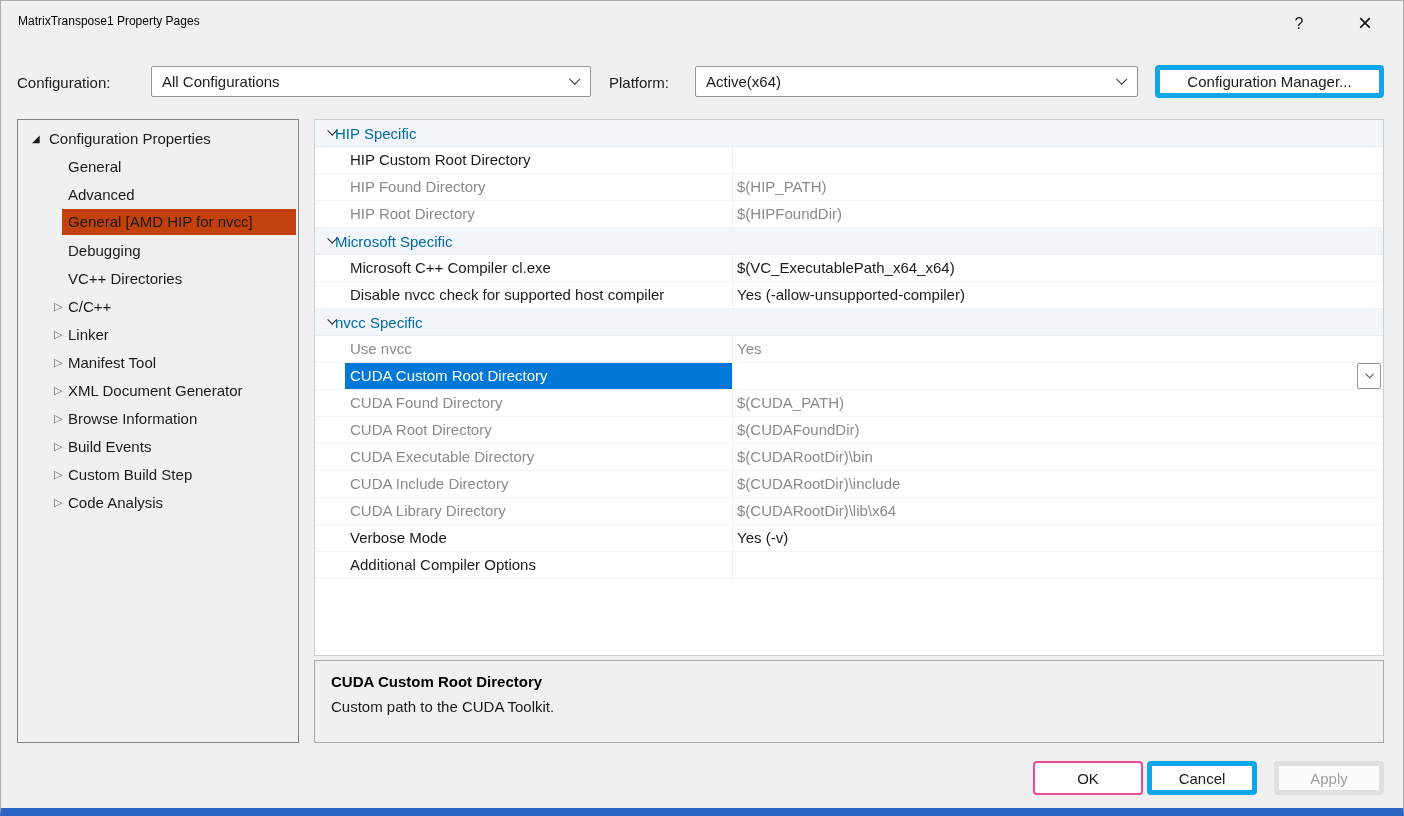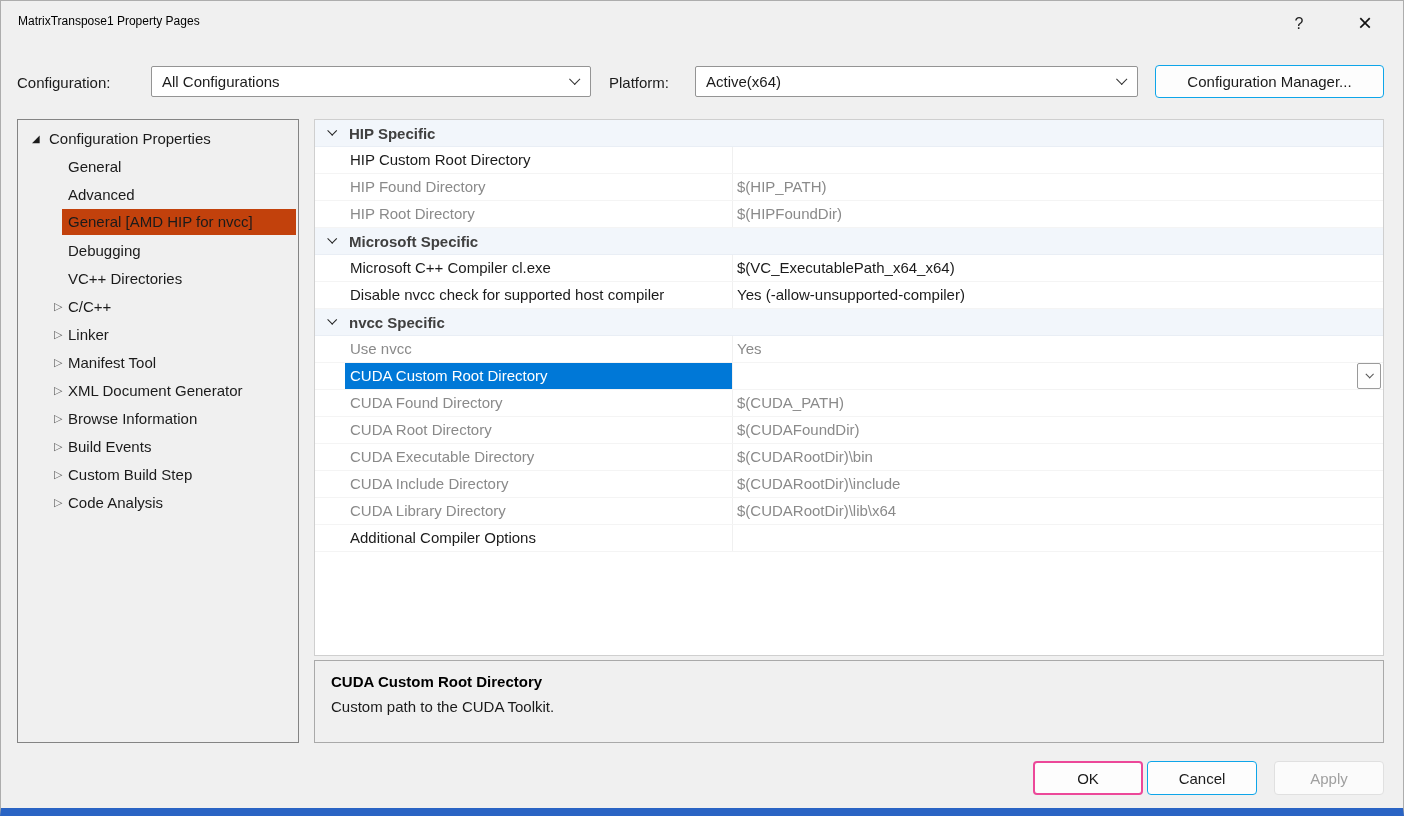--- a/index.html
+++ b/index.html
@@ -17,38 +17,38 @@
   .close-btn{ position:absolute; right:16px; top:6px; width:44px; height:33px; text-align:center; line-height:31px; font-size:24px; color:#111; cursor:default; }
   
   .cfg-label{ position:absolute; left:16px; top:73px; }
   .plat-label{ position:absolute; left:608px; top:73px; }
   .combo{ position:absolute; height:31px; background:#fff; border:1px solid #949494; border-radius:2px;
           display:flex; align-items:center; padding:0 12px 0 10px; cursor:default;gap:36px; }
   .combo.cfg{ left:150px; top:65px; width:440px; }
   .combo.plat{ left:694px; top:65px; width:443px; }
   .chev{ display:inline-block; width:8px; height:8px; border-right:1.4px solid #333; border-bottom:1.4px solid #333; transform:rotate(45deg) translateY(-1px); }
   .combo .chev{ margin-left:auto; margin-top:-3px; }
-  .btn{ background:#fdfdfd; border:1px solid #0ea5e9; border-radius:4px; font-family:inherit; font-size:15px; color:#1b1b1b; cursor:default; }
+  .btn{ background:#fdfdfd; border:5px solid #0ea5e9; border-radius:4px; font-family:inherit; font-size:15px; color:#1b1b1b; cursor:default; }
   .btn.cfgmgr{ position:absolute; left:1154px; top:64px; width:229px; height:33px; }
   
   .tree-panel{ position:absolute; left:16px; top:118px; width:282px; height:624px; background:#f0f0f0; border:1px solid #848484; padding:4px 2px 0 0; overflow:hidden; }
   .tree-row{ height:28px; display:flex; align-items:center; cursor:default; }
   .tree-row.root{ padding-left:14px; }
   .tree-row.child{ padding-left:50px; }
   .tree-row.exp{ padding-left:36px; }
   .tree-row.selected{ padding-left:44px; }
   .tri-exp{ font-size:10px; color:#1b1b1b; width:12px; margin-right:5px; }
   .tri{ font-size:11px; color:#5a5a5a; width:11px; margin-right:3px; }
   .tree-label{ white-space:nowrap; }
   .tree-row.selected .tree-label{ flex:1; background:#c2410c; height:26px; line-height:26px; padding-left:6px; }
   
   .grid-panel{ position:absolute; left:313px; top:118px; width:1070px; height:537px; background:#fff; border:1px solid #cfcfcf; overflow:hidden; }
   .section-header{ height:27px; background:#f2f6fb; display:flex; align-items:center; padding-left:13px; border-bottom:1px solid #e9eef5; cursor:default; }
   .section-header .chev{ width:7px; height:7px; border-right:1.5px solid #222; border-bottom:1.5px solid #222; margin-top:-3px; }
-  .section-title{ font-weight:bold; margin-left:14px; color:#404040; }
+  .section-title{ font-weight:normal; margin-left:0; color:#0369a1; }
   .grid-row{ height:27px; display:flex; border-bottom:1px solid #f4f4f4; cursor:default; position:relative;justify-content:flex-end; }
   .gutter{ width:30px; }
   .cell{ height:26px; line-height:26px; white-space:nowrap; overflow:hidden; }
   .cell.name{ width:387px; padding-left:5px; }
   .cell.value{ flex:1; padding-left:4px; border-left:1px solid #f0f0f0; }
   .grid-row.dim .cell{ color:#8a8a8a; }
   .grid-row.selected .cell.name{ background:#0078d7; color:#fff; }
   .combo-btn{ position:absolute; right:2px; top:0; width:24px; height:26px; background:#fdfdfd; border:1px solid #9a9a9a; border-radius:2px; display:flex; align-items:center; justify-content:center; cursor:default; }
   .combo-btn .chev{ width:6px; height:6px; border-color:#555; margin-top:-2px; }
   
@@ -212,20 +212,25 @@
       <div class="cell name">CUDA Include Directory</div>
       <div class="cell value">$(CUDARootDir)\include</div>
     </div>
     <div class="grid-row dim">
       <div class="gutter"></div>
       <div class="cell name">CUDA Library Directory</div>
       <div class="cell value">$(CUDARootDir)\lib\x64</div>
     </div>
     <div class="grid-row">
       <div class="gutter"></div>
+      <div class="cell name">Verbose Mode</div>
+      <div class="cell value">Yes (-v)</div>
+    </div>
+    <div class="grid-row">
+      <div class="gutter"></div>
       <div class="cell name">Additional Compiler Options</div>
       <div class="cell value"></div>
     </div>
 
   </div>
 
   <div class="desc-panel">
     <div class="desc-title">CUDA Custom Root Directory</div>
     <div class="desc-text">Custom path to the CUDA Toolkit.</div>
   </div>

